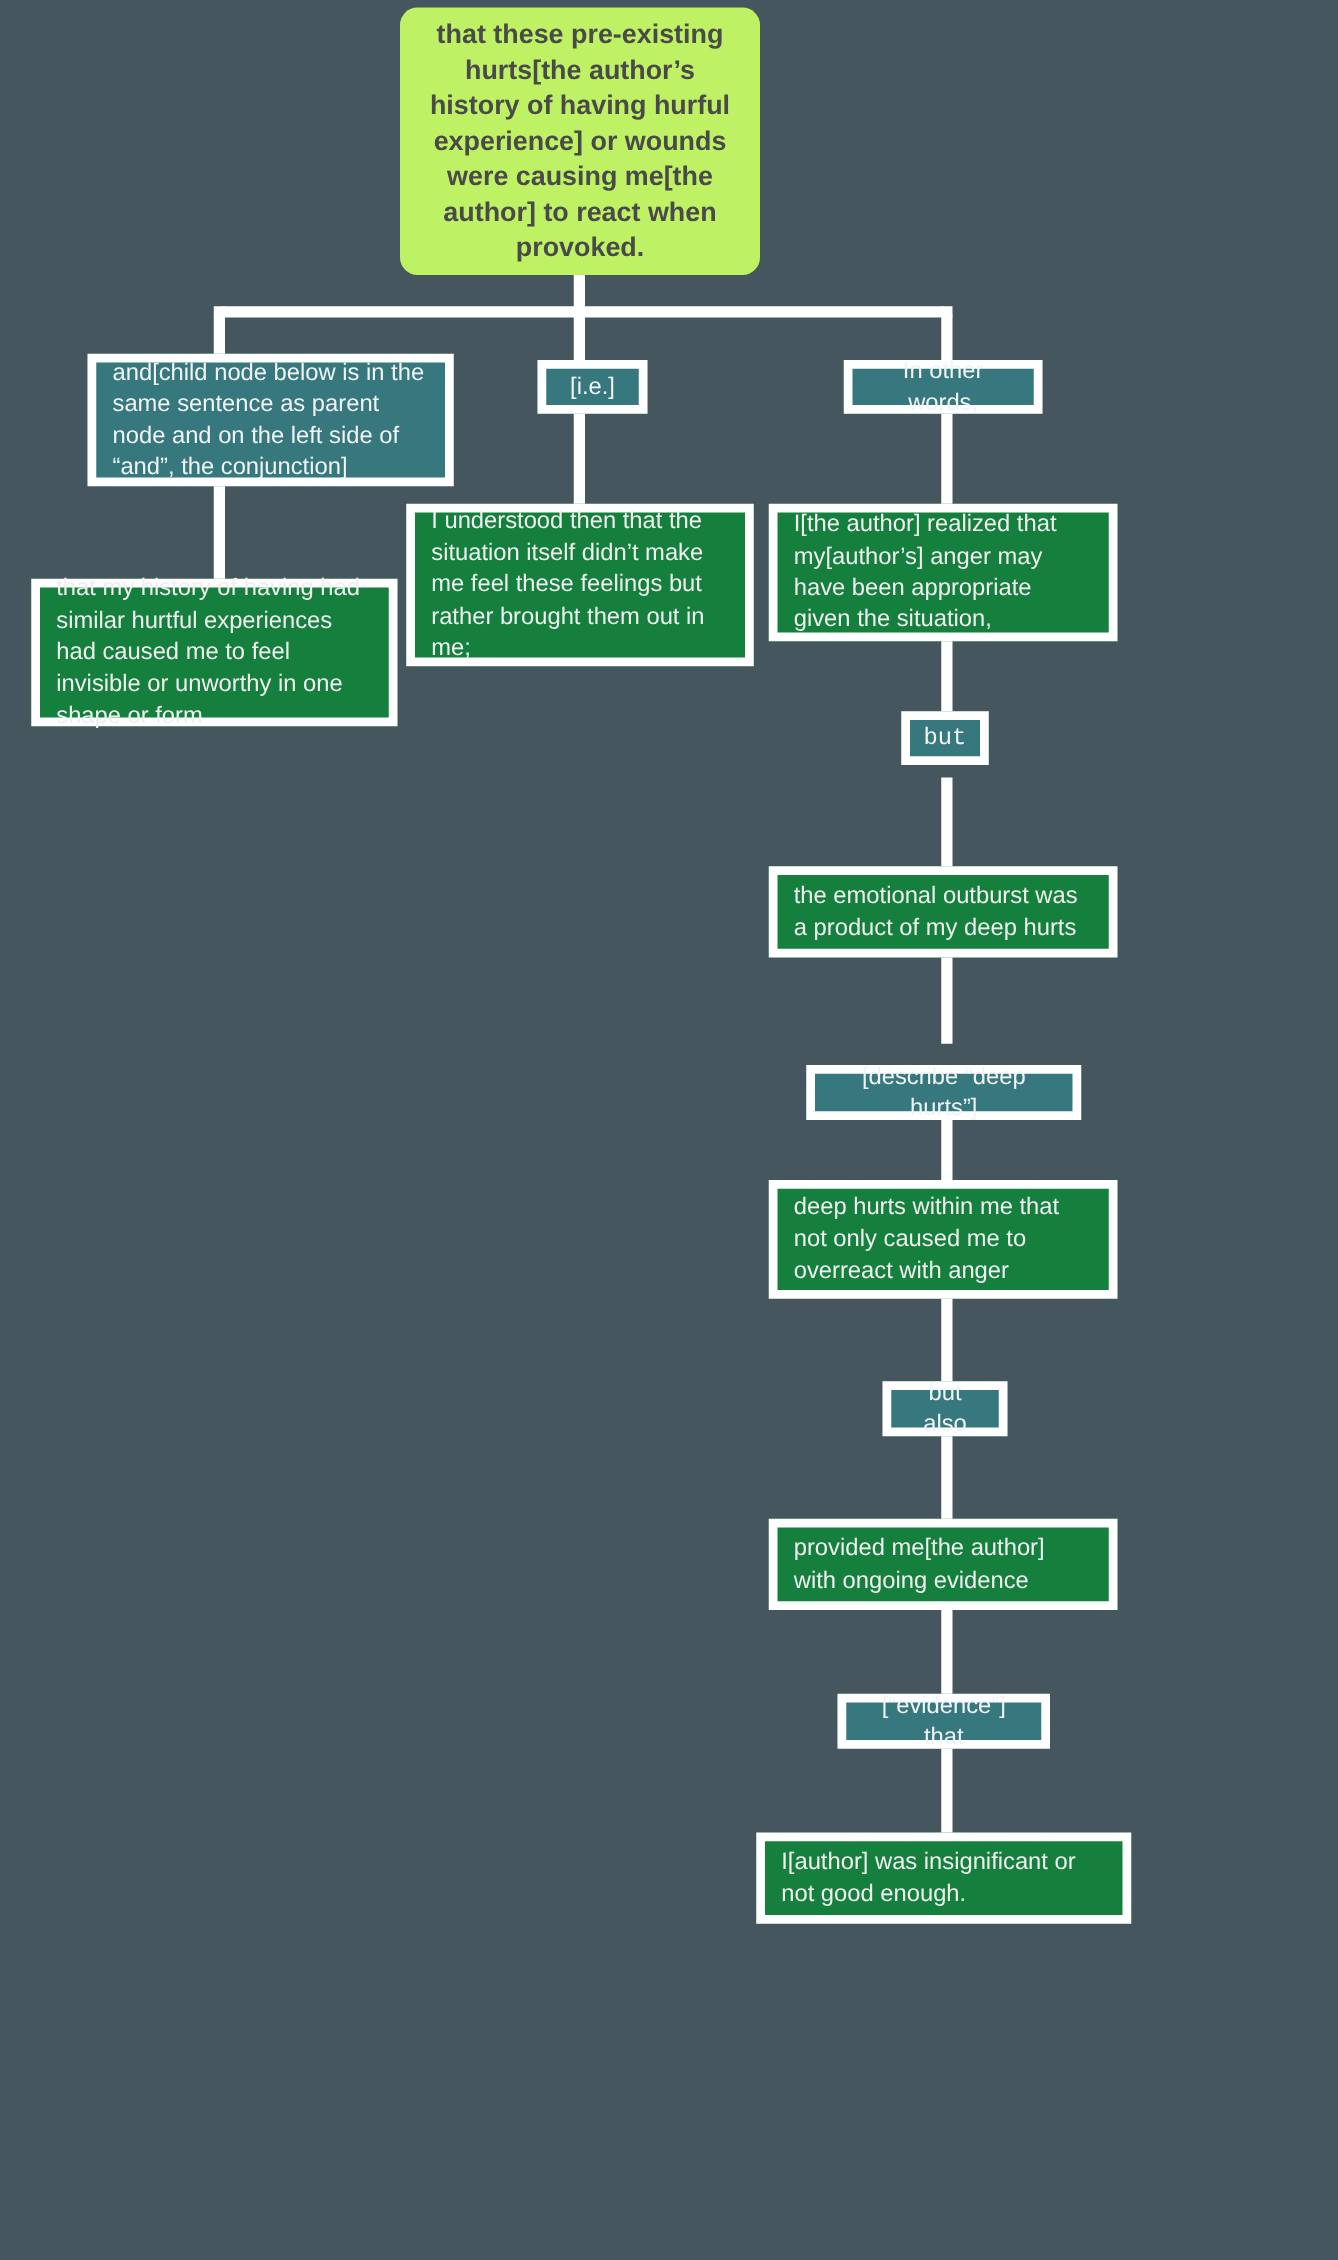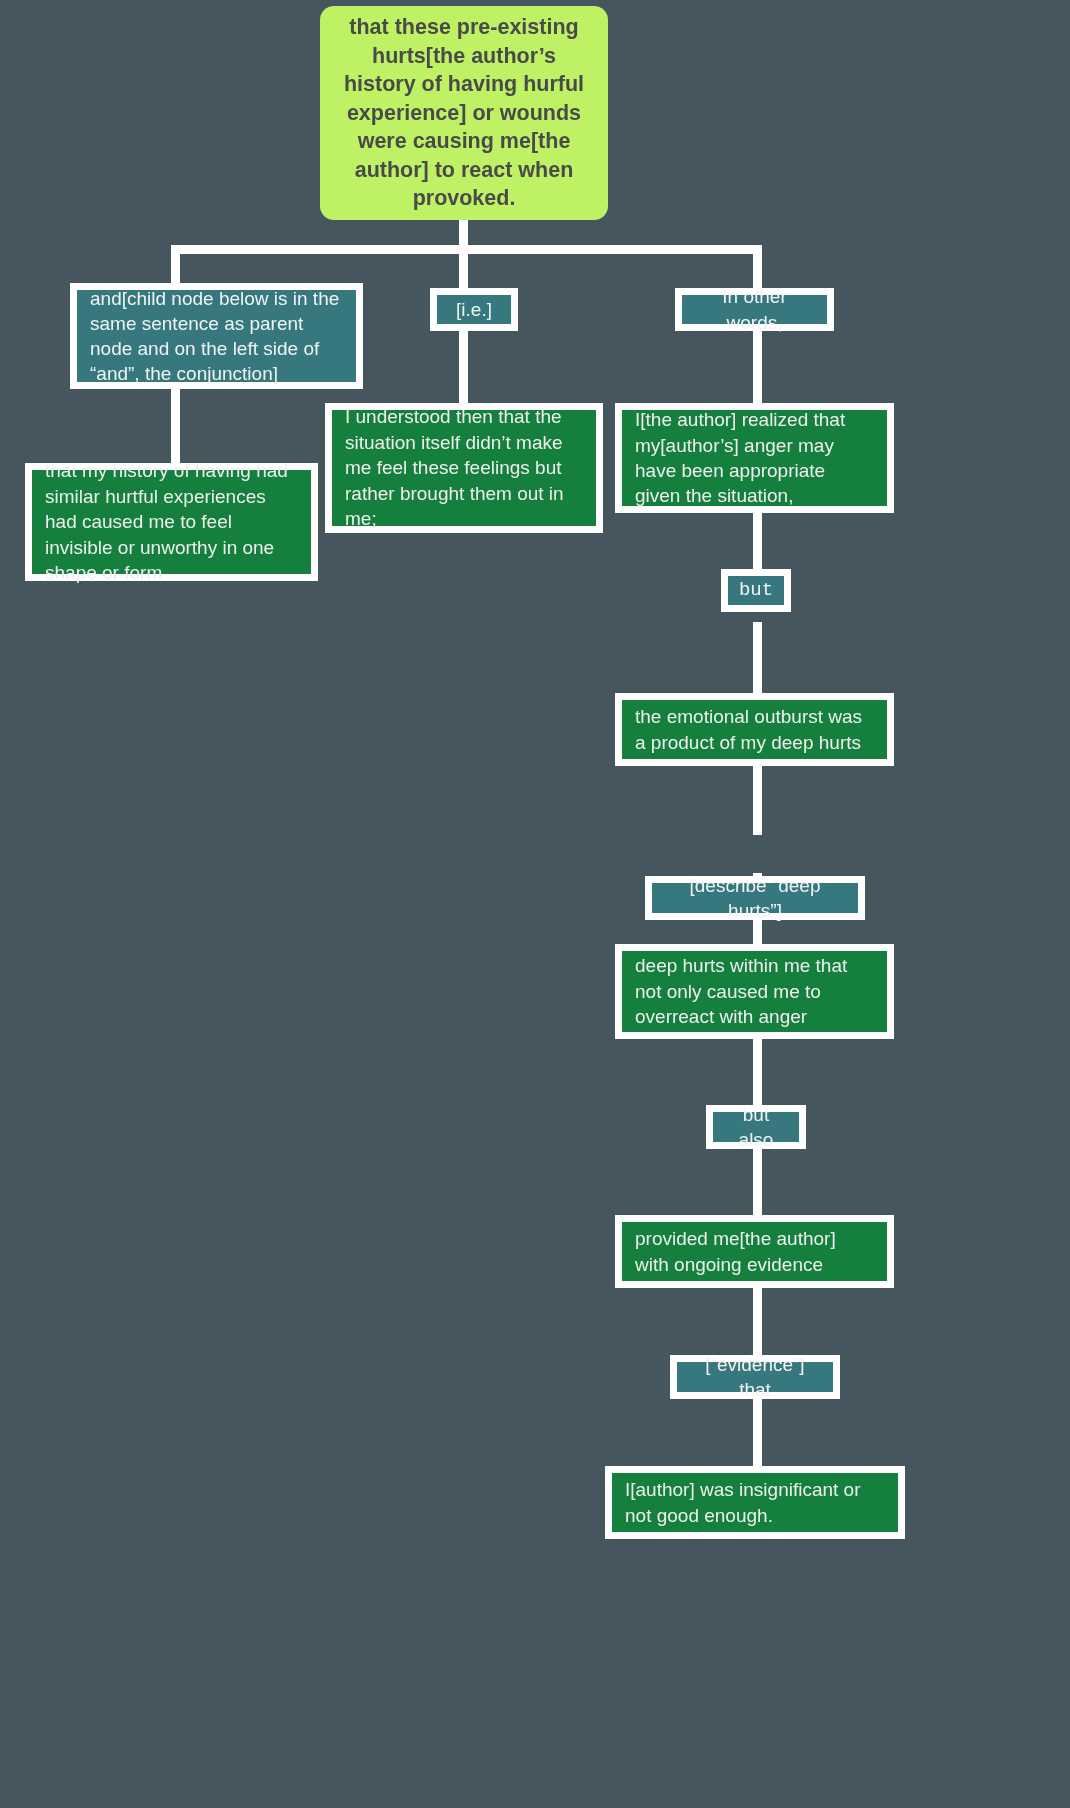--- a/index.html
+++ b/index.html
@@ -146,21 +146,21 @@
   </div>
 
   <div class="node node-teal center" style="left:721px; top:569px; width:70px; height:43px;font-family:Liberation Mono, monospace;">
     <span>but</span>
   </div>
 
   <div class="node node-gray" style="left:615px; top:693px; width:279px; height:73px;">
     <span>the emotional outburst was a product of my deep hurts</span>
   </div>
 
-  <div class="node node-teal center" style="left:645px; top:876px; width:220px; height:44px;">
+  <div class="node node-teal center" style="left:645px; top:852px; width:220px; height:44px;">
     <span>[describe “deep hurts”]</span>
   </div>
 
   <div class="node node-gray" style="left:615px; top:944px; width:279px; height:95px;">
     <span>deep hurts within me that not only caused me to overreact with anger</span>
   </div>
 
   <div class="node node-teal center" style="left:706px; top:1105px; width:100px; height:44px;">
     <span>but also</span>
   </div>

